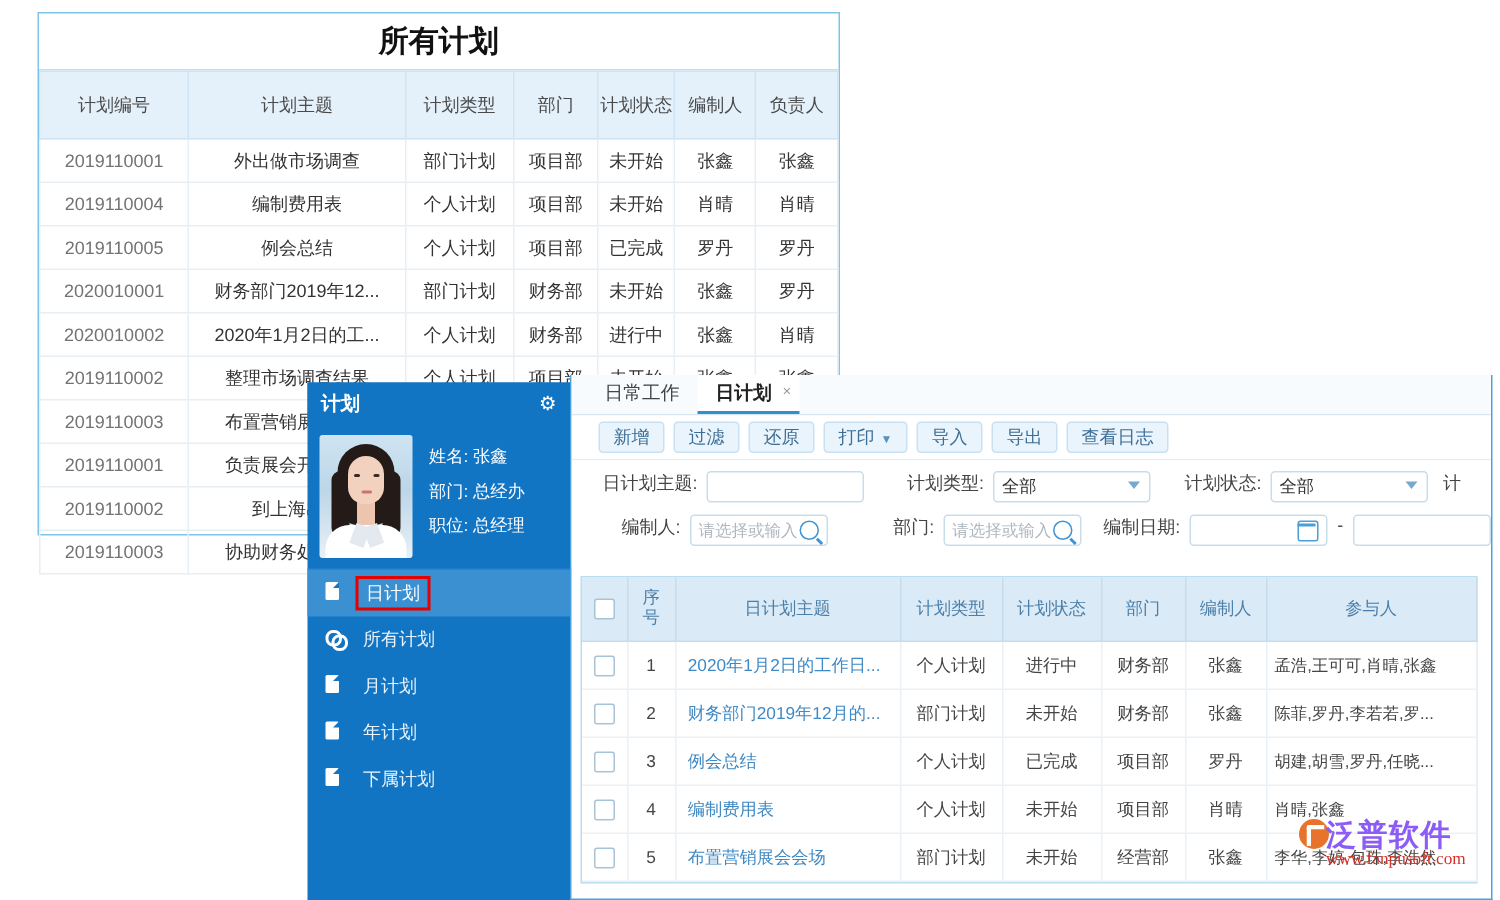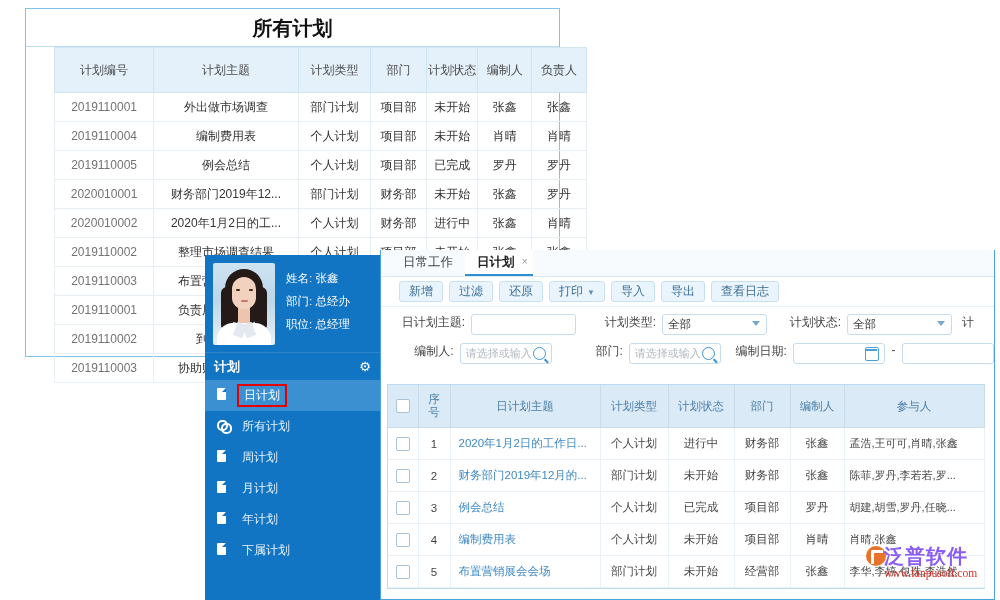--- a/index.html
+++ b/index.html
@@ -13,21 +13,21 @@
   
   #bg-table{
     position:absolute;left:25px;top:8px;width:535px;height:349px;
     border:1px solid #7ec4e8;background:#fff;box-sizing:border-box;
   }
   #bg-title{
     height:38px;line-height:38px;text-align:center;
     font-size:20px;font-weight:bold;color:#111;
     border-bottom:1px solid #bcdff3;box-sizing:border-box;
   }
-  #bg-table table{width:100%;border-collapse:collapse;table-layout:fixed;margin-left:28px;}
+  #bg-table table{width:100%;border-collapse:collapse;table-layout:fixed;}
   #bg-table th{
     background:#e4f1fb;color:#4a4a4a;font-weight:normal;font-size:12px;
     height:40px;border:1px solid #cfe5f4;padding:2px 1px;text-align:center;
     line-height:14px;
   }
   #bg-table td{
     height:28px;border:1px solid #e7eff5;font-size:12px;color:#333;
     text-align:center;padding:0 2px;white-space:nowrap;overflow:hidden;
     text-overflow:ellipsis;
   }
@@ -339,20 +339,25 @@
           <td>未开始</td>
           <td>张鑫</td>
           <td>张鑫</td>
         </tr>
       </tbody>
   </table>
 </div>
 
 <div id="blue-panel">
 
+  <div id="plan-head">
+    <span>计划</span>
+    <span id="gear">⚙</span>
+  </div>
+
   <div id="profile">
     <div id="avatar">
       <div class="hair"></div>
       <div class="hair2"></div>
       <div class="hair3"></div>
       <div class="neck"></div>
       <div class="face"></div>
       <div class="eye l"></div>
       <div class="eye r"></div>
       <div class="mouth"></div>
@@ -360,37 +365,28 @@
       <div class="collarL"></div>
       <div class="collarR"></div>
     </div>
     <div id="profile-info">
       <div>姓名: 张鑫</div>
       <div>部门: 总经办</div>
       <div>职位: 总经理</div>
     </div>
   </div>
 
-  <div id="plan-head">
-    <span>计划</span>
-    <span id="gear">⚙</span>
-  </div>
-
   <div id="menu-list">
       <div class="menu-item active boxed">
         <span class="mi-icon"><span class="doc-ico"></span></span>
         <span class="mi-label">日计划</span>
       </div>
       <div class="menu-item">
         <span class="mi-icon"><span class="link-ico"><span class="a"></span><span class="b"></span></span></span>
         <span class="mi-label">所有计划</span>
-      </div>
-      <div class="menu-item">
-        <span class="mi-icon"><span class="doc-ico"></span></span>
-        <span class="mi-label">周计划</span>
       </div>
       <div class="menu-item">
         <span class="mi-icon"><span class="doc-ico"></span></span>
         <span class="mi-label">月计划</span>
       </div>
       <div class="menu-item">
         <span class="mi-icon"><span class="doc-ico"></span></span>
         <span class="mi-label">年计划</span>
       </div>
       <div class="menu-item">

